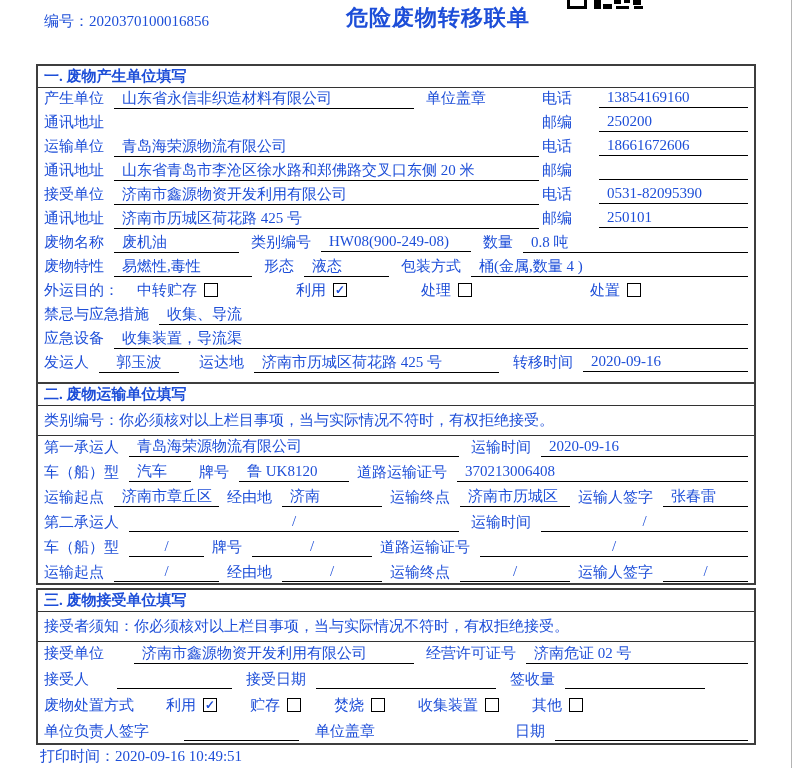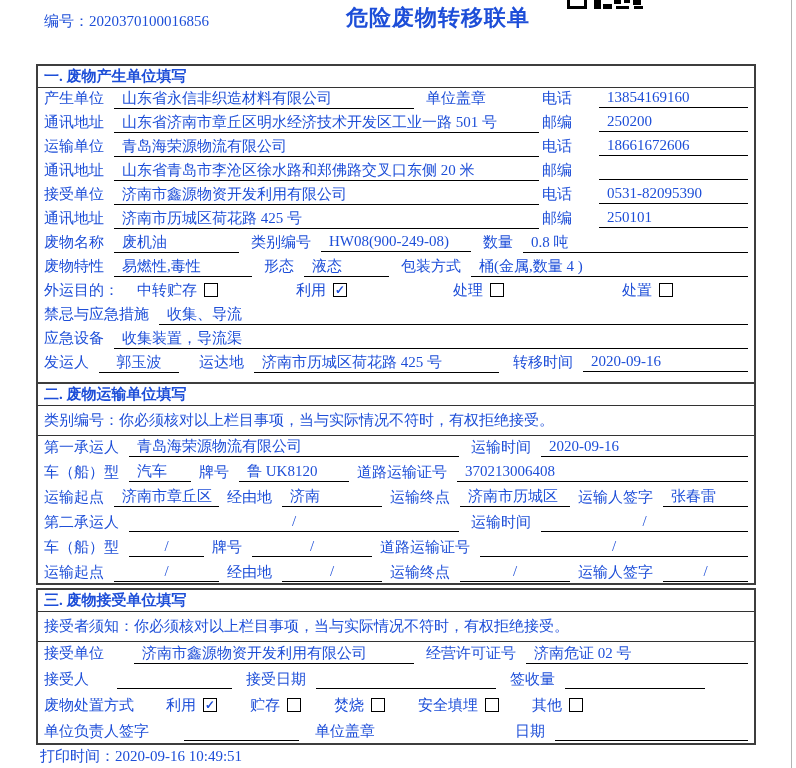--- a/index.html
+++ b/index.html
@@ -30,21 +30,21 @@
   .rg{margin-left:auto;width:206px;display:flex;align-items:flex-end;flex:none;}
   .rg .lbl{}
   .rg .val{flex:1;margin-left:17px;}
   
   .w62{width:62px}.w75{width:75px}.w80{width:80px}.w100{width:100px}
   .w105{width:105px}.w110{width:110px}.w115{width:115px}.w120{width:120px}.w125{width:125px}
   .w138{width:138px}.w140{width:140px}.w150{width:150px}.w180{width:180px}.w245{width:245px}
   .w280{width:280px}.w300{width:300px}.w330{width:330px}.w425{width:425px}.w85{width:85px}
   .ml8{margin-left:8px}.ml12{margin-left:12px}.ml14{margin-left:14px}.ml16{margin-left:16px}
   .ml18{margin-left:18px}.ml20{margin-left:20px}.ml22{margin-left:22px}.ml25{margin-left:25px}
-  .ml33{margin-left:33px}.ml74{margin-left:106px}.ml78{margin-left:78px}.ml118{margin-left:118px}
+  .ml33{margin-left:33px}.ml74{margin-left:74px}.ml78{margin-left:78px}.ml118{margin-left:118px}
   .ml130{margin-left:130px}
   
   .opt{display:inline-flex;align-items:center;flex:none;}
   .cb{display:inline-block;width:12px;height:12px;border:1px solid #000;margin-left:7px;
       text-align:center;flex:none;position:relative;top:-1px;}
   .cb i{font-style:normal;display:block;font-size:12px;line-height:12px;font-weight:600;}
   .footer{position:absolute;left:40px;top:747px;white-space:nowrap;}
 </style>
 </head>
 <body>
@@ -79,21 +79,20 @@
       <span class="val w300">山东省永信非织造材料有限公司</span>
       <span class="lbl ml12">单位盖章</span>
       <span class="rg">
           <span class="lbl">电话</span>
           <span class="val">13854169160</span>
         </span>
     </div>
 
     <div class="row">
       <span class="lbl">通讯地址</span>
-      <span class="val w425">山东省济南市章丘区明水经济技术开发区工业一路 501 号</span>
       <span class="rg">
           <span class="lbl">邮编</span>
           <span class="val">250200</span>
         </span>
     </div>
 
     <div class="row">
       <span class="lbl">运输单位</span>
       <span class="val w425">青岛海荣源物流有限公司</span>
       <span class="rg">
@@ -289,21 +288,21 @@
             <i></i>
           </span>
       </span>
       <span class="opt ml33">
         <span>焚烧</span>
         <span class="cb">
             <i></i>
           </span>
       </span>
       <span class="opt ml33">
-        <span>安全填埋</span>
+        <span>收集装置</span>
         <span class="cb">
             <i></i>
           </span>
       </span>
       <span class="opt ml33">
         <span>其他</span>
         <span class="cb">
             <i></i>
           </span>
       </span>

